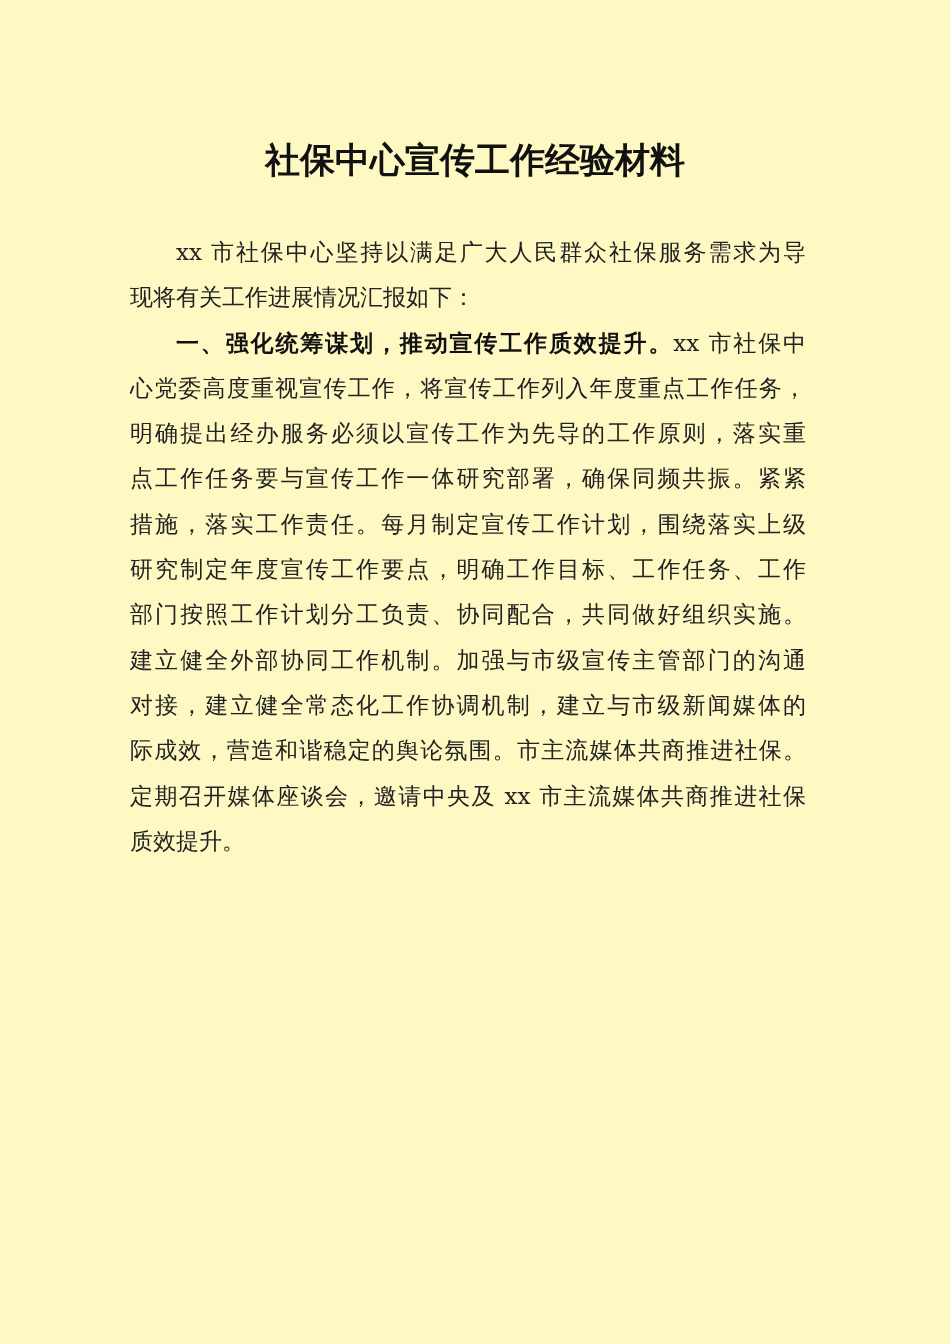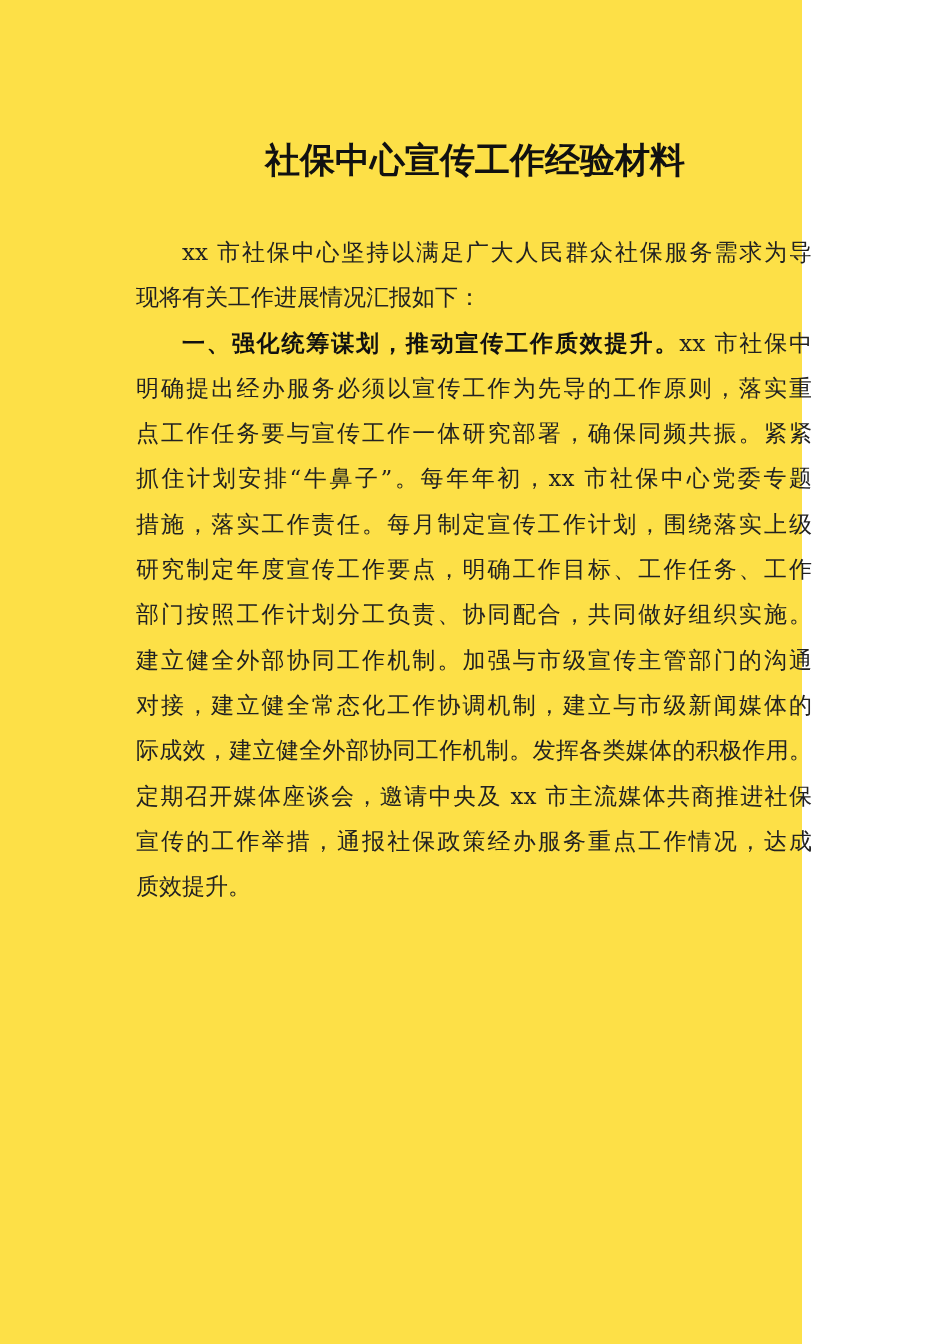--- a/index.html
+++ b/index.html
@@ -12,40 +12,40 @@
       height: 1344px;
       position: relative;
       overflow: hidden;
       font-family: "DejaVu Serif", "Liberation Serif", serif;
       color: #1a1a1a;
     }
     .page {
       position: absolute;
       left: 0;
       top: 0;
-      width: 802px;
+      width: 950px;
       height: 1344px;
-      background: #fde047;
+      background: #fef9c3;
     }
     .title {
       position: absolute;
       left: 0;
       top: 136px;
       width: 950px;
       text-align: center;
       font-size: 35px;
       font-weight: bold;
       letter-spacing: 0px;
       line-height: 48px;
       color: #111111;
       font-family: "DejaVu Serif", "Liberation Serif", serif;
     }
     .body-text {
       position: absolute;
-      left: 136px;
+      left: 130px;
       top: 230px;
       width: 676px;
     }
     .line {
       display: block;
       height: 45.3px;
       line-height: 45.3px;
       font-size: 23px;
       white-space: nowrap;
       text-align: justify;
@@ -74,27 +74,26 @@
 <div class="page">
 
   <div class="title">社保中心宣传工作经验材料</div>
 
   <div class="body-text">
 
     <span class="line indent">xx 市社保中心坚持以满足广大人民群众社保服务需求为导</span>
     <span class="line last">现将有关工作进展情况汇报如下：</span>
 
     <span class="line indent"><span class="seg bold-lead">一、强化统筹谋划，推动宣传工作质效提升。</span><span class="seg">xx 市社保中</span></span>
+    <span class="line">心党委高度重视宣传工作，将宣传工作列入年度重点工作任务，</span>
     <span class="line">明确提出经办服务必须以宣传工作为先导的工作原则，落实重</span>
     <span class="line">点工作任务要与宣传工作一体研究部署，确保同频共振。紧紧</span>
-    <span class="line">抓住计划安排“牛鼻子”。每年年初，xx 市社保中心党委专题</span>
     <span class="line">措施，落实工作责任。每月制定宣传工作计划，围绕落实上级</span>
     <span class="line">研究制定年度宣传工作要点，明确工作目标、工作任务、工作</span>
     <span class="line">部门按照工作计划分工负责、协同配合，共同做好组织实施。</span>
     <span class="line">建立健全外部协同工作机制。加强与市级宣传主管部门的沟通</span>
     <span class="line">对接，建立健全常态化工作协调机制，建立与市级新闻媒体的</span>
-    <span class="line">际成效，建立健全外部协同工作机制。发挥各类媒体的积极作用。</span>
+    <span class="line">际成效，营造和谐稳定的舆论氛围。市主流媒体共商推进社保。</span>
     <span class="line">定期召开媒体座谈会，邀请中央及 xx 市主流媒体共商推进社保</span>
-    <span class="line">宣传的工作举措，通报社保政策经办服务重点工作情况，达成</span>
     <span class="line last">质效提升。</span>
 
   </div>
 </div>
 
 </body></html>

